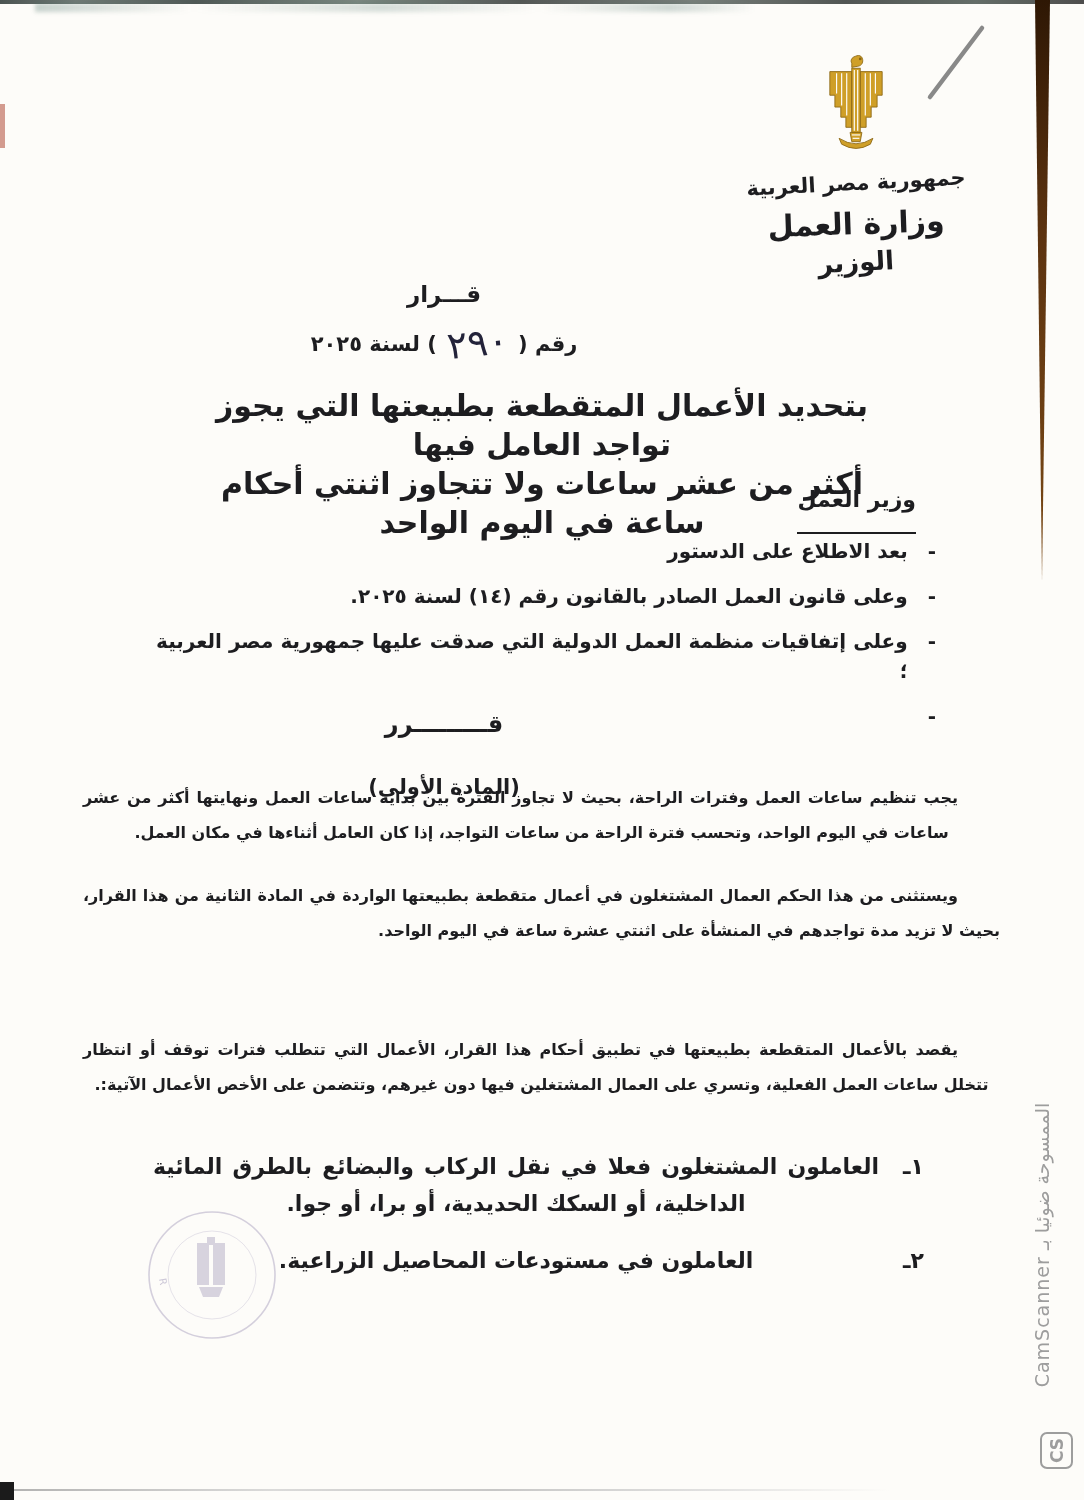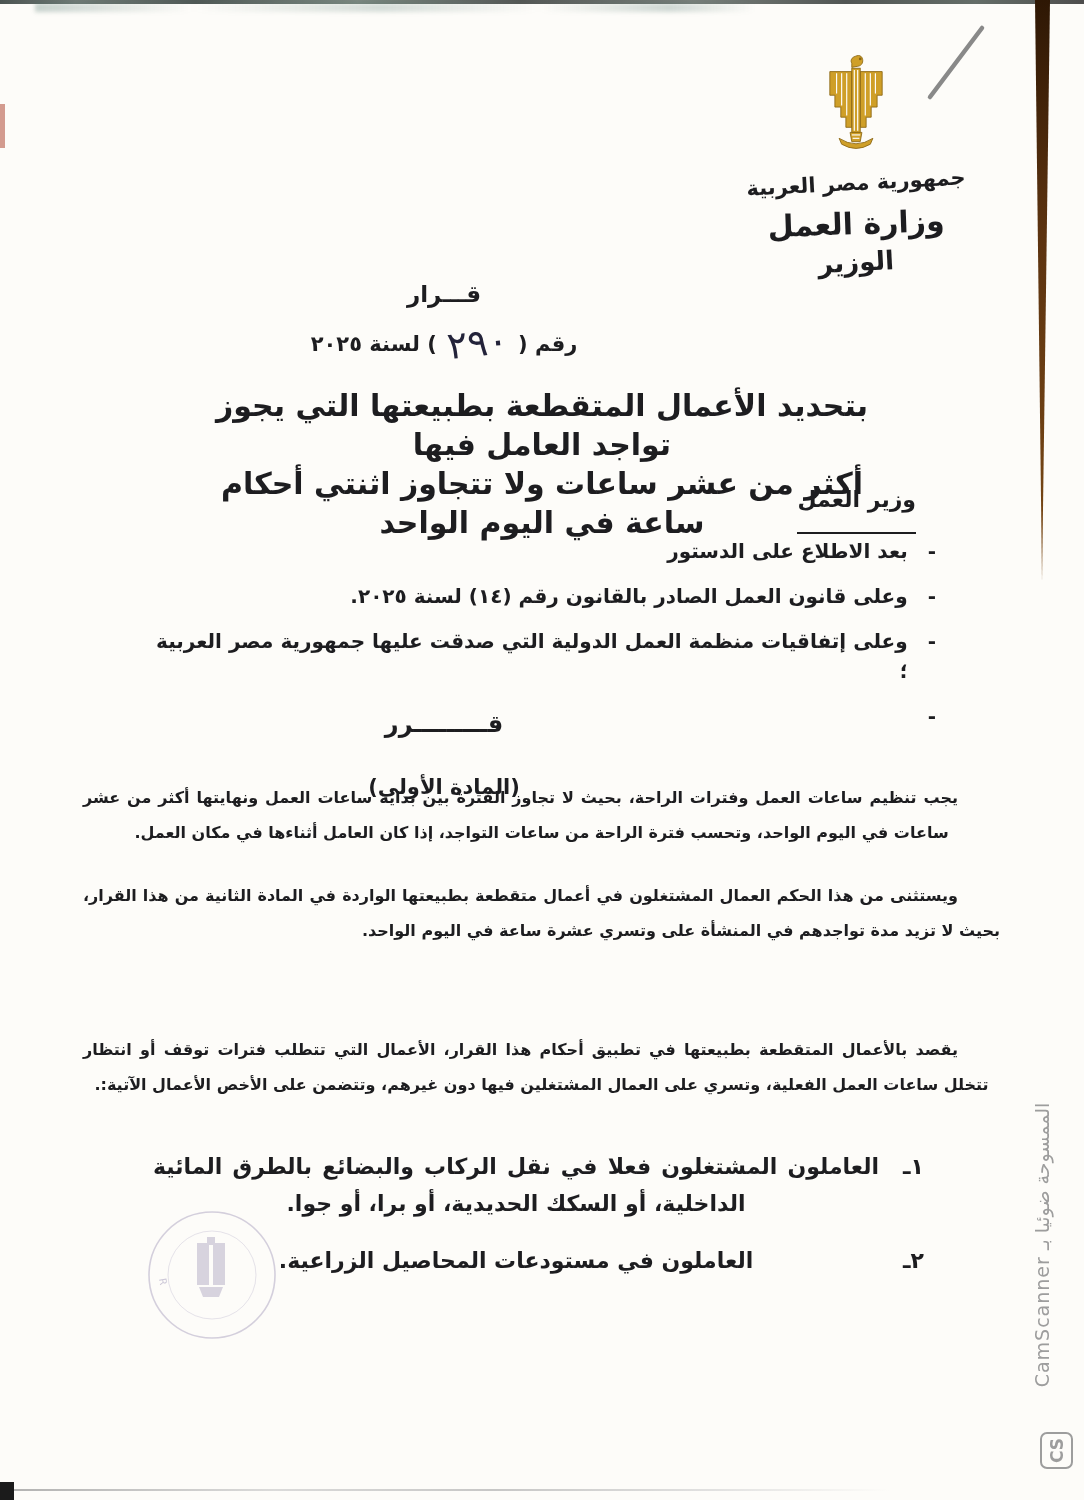--- a/index.html
+++ b/index.html
@@ -145,21 +145,21 @@
     </div>
     <div class="preamble-item">
       <span class="preamble-dash">-</span>
     </div>
   </div>
 
   <div class="centered decided">قـــــــــرر</div>
 
   <div class="centered art-heading art1-heading">(المادة الأولى)</div>
   <div class="body-par p-indent last-center par1">يجب تنظيم ساعات العمل وفترات الراحة، بحيث لا تجاوز الفترة بين بداية ساعات العمل ونهايتها أكثر من عشر ساعات في اليوم الواحد، وتحسب فترة الراحة من ساعات التواجد، إذا كان العامل أثناءها في مكان العمل.</div>
-  <div class="body-par p-indent last-right par2">ويستثنى من هذا الحكم العمال المشتغلون في أعمال متقطعة بطبيعتها الواردة في المادة الثانية من هذا القرار، بحيث لا تزيد مدة تواجدهم في المنشأة على وتسري عشرة ساعة في اليوم الواحد.</div>
+  <div class="body-par p-indent last-right par2">ويستثنى من هذا الحكم العمال المشتغلون في أعمال متقطعة بطبيعتها الواردة في المادة الثانية من هذا القرار، بحيث لا تزيد مدة تواجدهم في المنشأة على اثنتي عشرة ساعة في اليوم الواحد.</div>
 
   <div class="body-par p-indent last-center par3">يقصد بالأعمال المتقطعة بطبيعتها في تطبيق أحكام هذا القرار، الأعمال التي تتطلب فترات توقف أو انتظار تتخلل ساعات العمل الفعلية، وتسري على العمال المشتغلين فيها دون غيرهم، وتتضمن على الأخص الأعمال الآتية:.</div>
 
   <div class="items">
     <div class="num-item">
       <span class="num-marker">١ـ</span>
       <span class="num-text">العاملون المشتغلون فعلا في نقل الركاب والبضائع بالطرق المائية الداخلية، أو السكك الحديدية، أو برا، أو جوا.</span>
     </div>
     <div class="num-item">
       <span class="num-marker">٢ـ</span>

